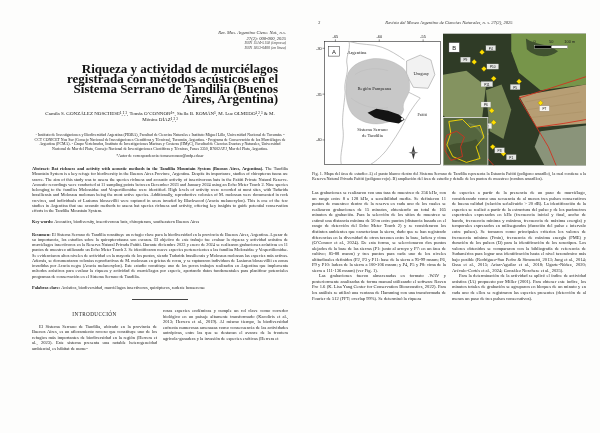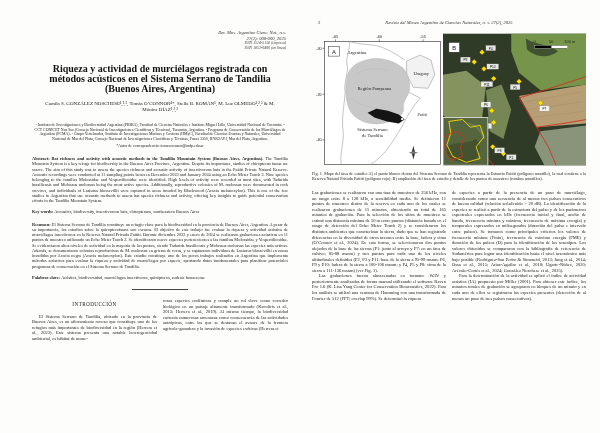--- a/index.html
+++ b/index.html
@@ -9,22 +9,22 @@
   .spread { position:relative; width:600px; height:433px; background:#fdfdfc; }
   .page { position:absolute; top:0; height:433px; background:#fdfdfc; }
   .page-left  { left:20px;  width:282px; padding:30px 14px 0 12px; }
   .page-right { left:306px; width:288px; padding:20px 8px 0 6px; }
 
   
   .journal-ref { text-align:right; font-style:italic; color:#333; margin-right:2px; }
   .journal-ref .jr-main { font-size:4.6px; line-height:5.6px; }
   .journal-ref .jr-issn { font-size:3.9px; line-height:4.8px; color:#444; }
 
-  .title { margin:13px auto 0; width:236px; text-align:center; font-weight:bold;
-           font-size:10px; line-height:10px; color:#111; }
+  .title { margin:13px auto 0; width:236px; text-align:right; font-weight:bold;
+           font-size:13px; line-height:10px; color:#111; }
   .authors { margin:7px auto 0; width:244px; text-align:center; font-size:5px; line-height:6.4px; }
   .affiliations { margin:9px auto 0; width:252px; text-align:center; font-size:3.9px; line-height:4.9px; color:#222; }
   .correspondence { margin:2px auto 0; width:252px; text-align:center; font-size:3.9px; line-height:4.9px; color:#222; }
 
   .abstract-block, .resumen-block { margin-top:7px; font-size:4.35px; line-height:5.25px; text-align:justify; }
   .kw-line { margin-top:6px; font-size:4.35px; line-height:5.25px; text-align:justify; }
   .b { font-weight:bold; }
 
   .divider { width:56px; border-top:0.8px solid #444; margin:9px auto 8px; }
 

